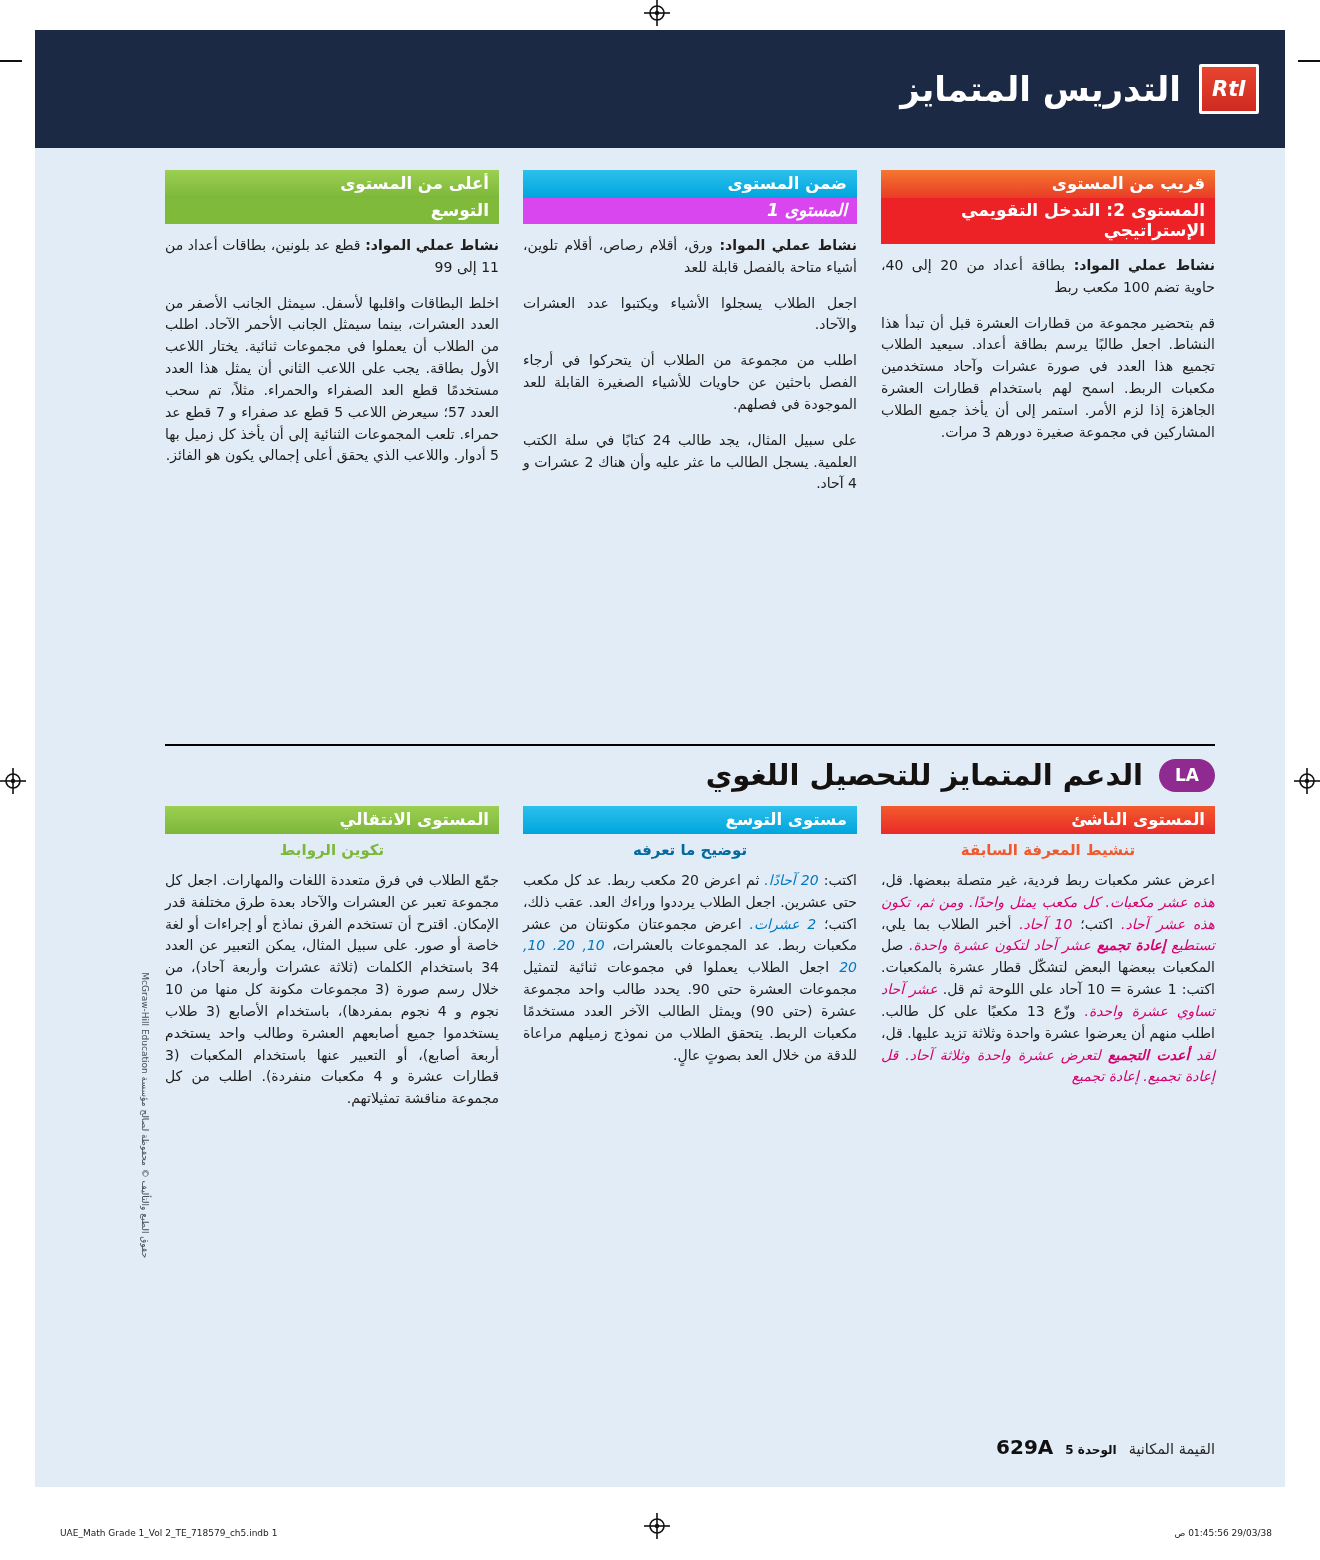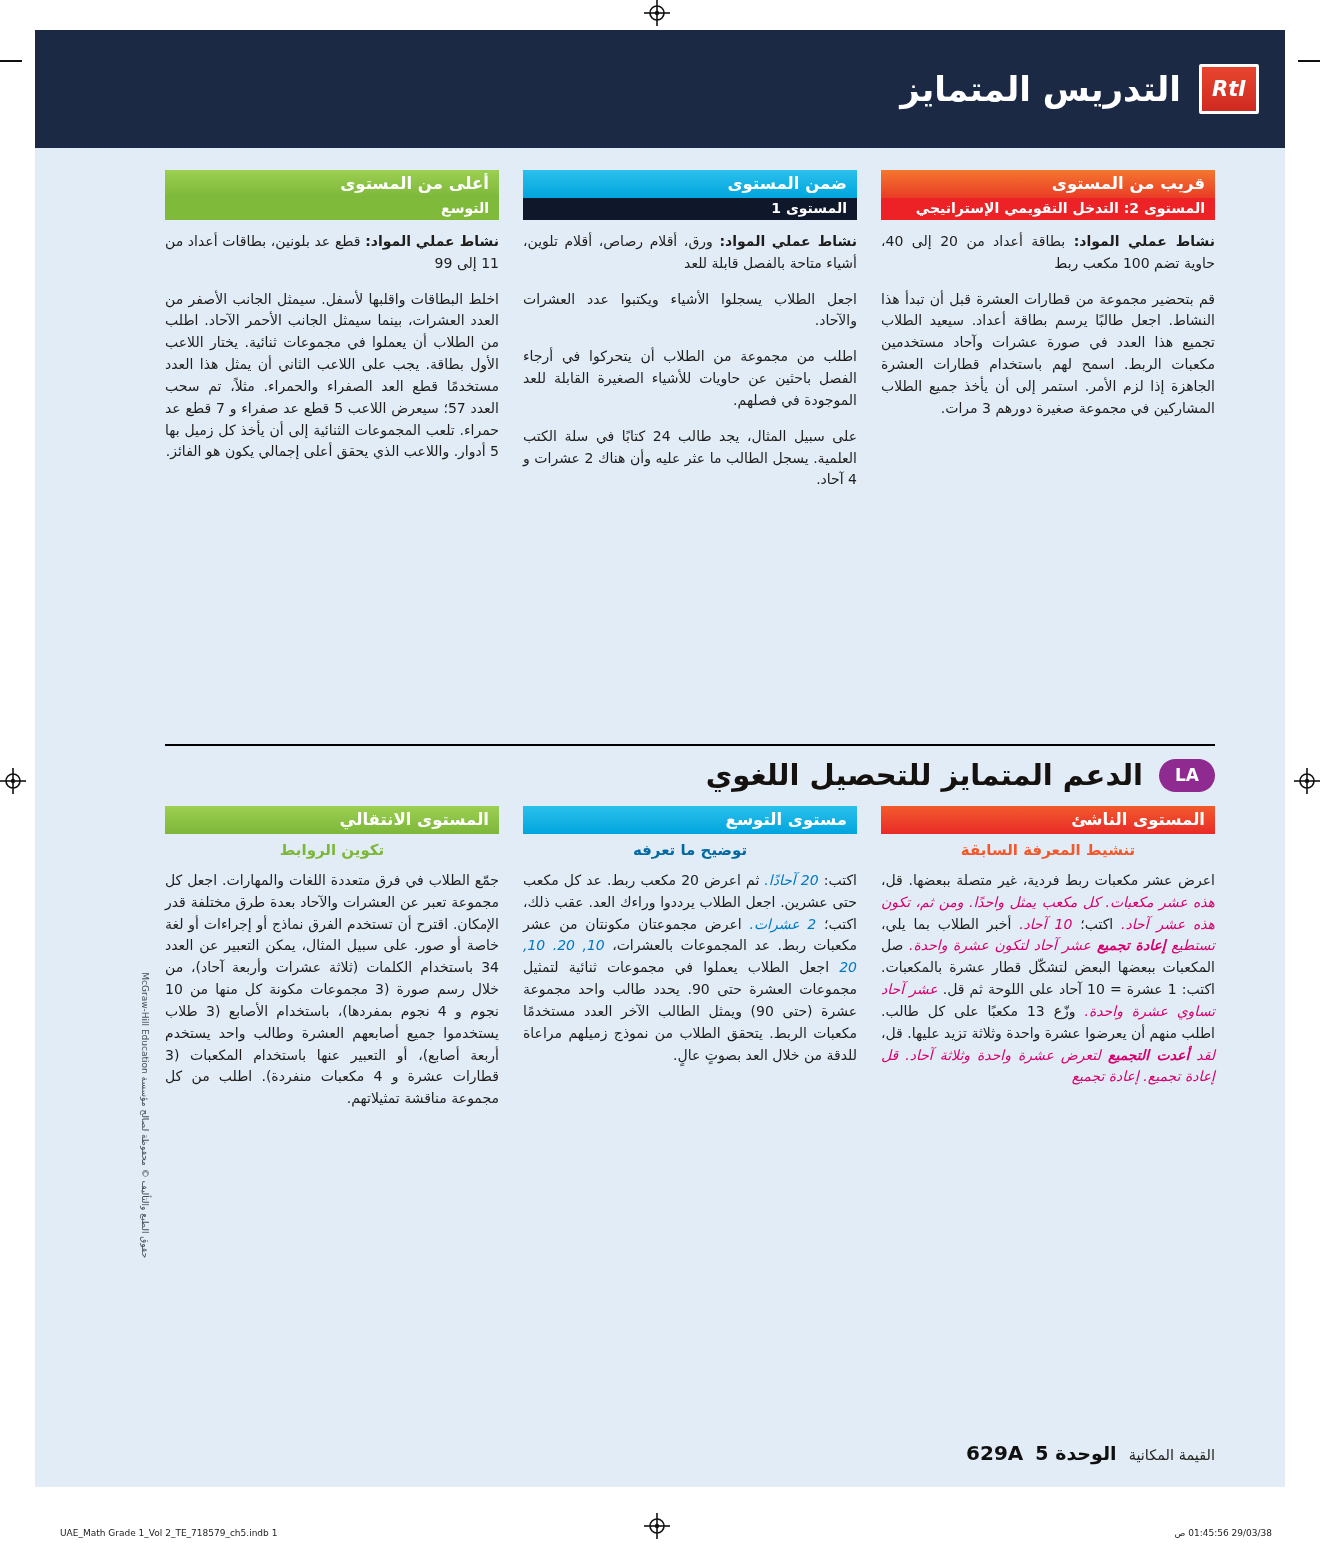--- a/index.html
+++ b/index.html
@@ -21,25 +21,25 @@
         justify-content:center;color:#ffffff;font-weight:bold;font-style:italic;font-size:21px;}
 
   .content{position:absolute;top:118px;left:0;right:0;bottom:0;background:#e2ecf7;
         padding:22px 70px 0 130px;}
 
   .cols{direction:rtl;display:grid;grid-template-columns:repeat(3,1fr);gap:24px;}
   .rti-cols{height:558px;}
 
   .bar{color:#ffffff;font-weight:bold;text-align:right;}
   .bar1{font-size:16.5px;padding:4px 10px 5px;}
-  .bar2{font-size:14px;padding:2px 10px 4px;}
+  .bar2{font-size:17px;padding:2px 10px 4px;}
   .app .bar1{background:linear-gradient(180deg,#f4772f,#e93c26);}
   .app .bar2{background:#ec2227;padding-left:20px;}
   .onl .bar1{background:linear-gradient(180deg,#2cc0ec,#00a5de);}
-  .onl .bar2{background:#0f172a;}
+  .onl .bar2{background:#d946ef;font-style:italic;}
   .bey .bar1{background:linear-gradient(180deg,#9ccf52,#7db739);}
   .bey .bar2{background:#80ba3b;}
 
   .col p,.seg-body{direction:rtl;text-align:justify;font-size:14px;line-height:1.56;
         color:#1e1d1b;margin-top:11px;}
   strong.lead{font-weight:bold;}
 
   .divider{border-top:2.5px solid #000000;margin-top:16px;}
 
   .ell-head{display:flex;direction:rtl;align-items:center;gap:16px;margin-top:12px;}
@@ -54,23 +54,23 @@
   .brg .sub{color:#7db739;}
   .emg .bar1{background:linear-gradient(180deg,#f25b2d,#e92a28);}
   .exp .bar1{background:linear-gradient(180deg,#2cc0ec,#00a5de);}
   .brg .bar1{background:linear-gradient(180deg,#9ccf52,#7db739);}
 
   .seg-n{}
   .seg-im{color:#d5006d;font-style:italic;}
   .seg-bm{color:#d5006d;font-weight:bold;font-style:italic;}
   .seg-ib{color:#0078c1;font-style:italic;}
 
-  .footer{position:absolute;right:70px;bottom:22px;display:flex;align-items:baseline;gap:12px;}
+  .footer{position:absolute;right:70px;bottom:28px;display:flex;align-items:baseline;gap:12px;}
   .footer .pn{font-size:20px;font-weight:bold;color:#101010;}
-  .footer .unit{font-size:19px;font-weight:bold;color:#101010;}
+  .footer .unit{font-size:12px;font-weight:bold;color:#101010;}
   .footer .ut{font-size:14.5px;color:#24231f;}
 
   .copyright{position:absolute;left:15px;top:1123px;width:260px;font-size:9px;color:#46505a;
         transform:rotate(90deg);white-space:nowrap;text-align:center;direction:rtl;}
 
   .printline{position:absolute;bottom:22px;font-size:9px;color:#222222;}
   .pl-left{left:60px;}
   .pl-right{right:48px;direction:rtl;}
 </style>
 </head>

